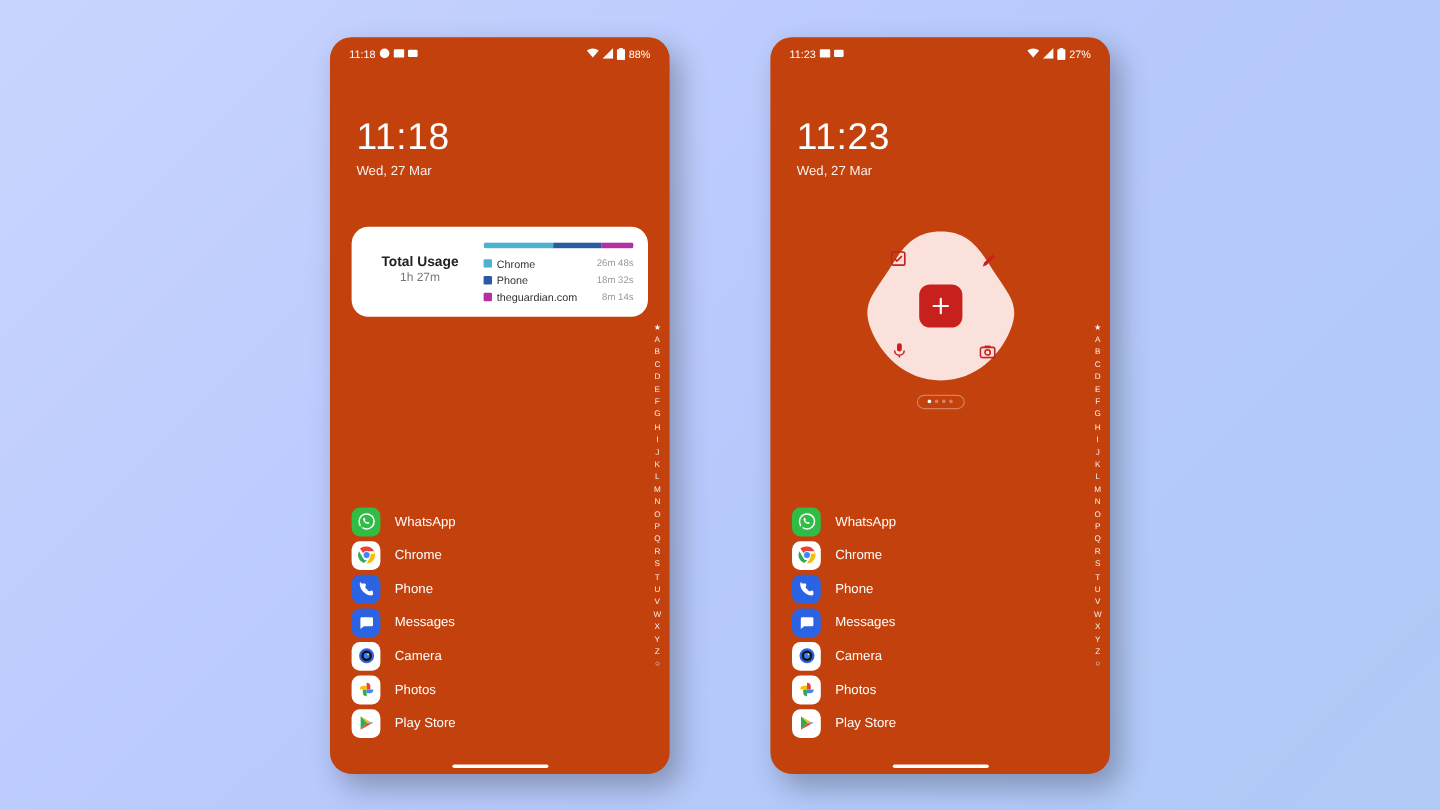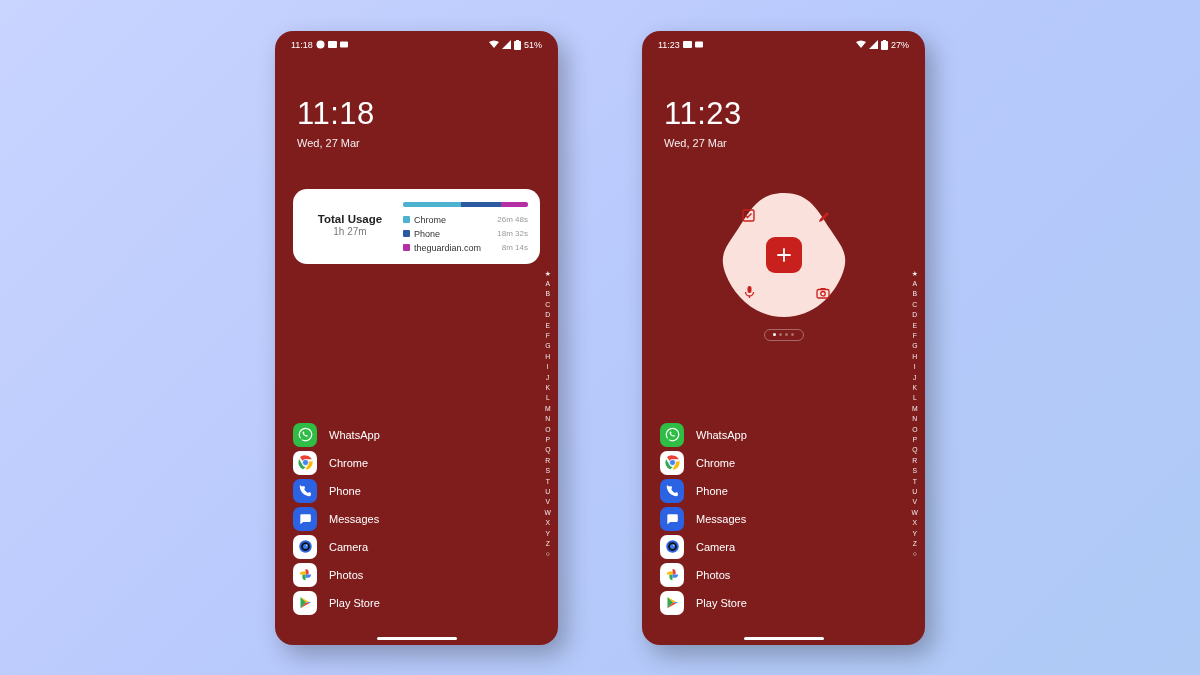--- a/index.html
+++ b/index.html
@@ -1,16 +1,16 @@
 <!DOCTYPE html>
 <html><head>
 <meta charset="utf-8">
 <style>
   body{margin:0;width:1200px;height:675px;background:linear-gradient(135deg,#c9d4ff 0%,#b8c9fc 50%,#aecaf5 100%);font-family:-apple-system,Helvetica,Arial,sans-serif;display:flex;justify-content:center;align-items:center;gap:84px}
-  .phone{width:283px;height:614px;background:#7f1d1d;border-radius:18px;box-shadow:8px 10px 24px rgba(0,0,0,.28);position:relative;color:#fff;overflow:hidden}
+  .phone{width:283px;height:614px;background:#c2410c;border-radius:18px;box-shadow:8px 10px 24px rgba(0,0,0,.28);position:relative;color:#fff;overflow:hidden}
   .statusbar{display:flex;justify-content:space-between;align-items:center;padding:9px 16px 0;font-size:9px;font-weight:500}
   .sb-left,.sb-right{display:flex;align-items:center;gap:3px}
   .sb-ico{display:inline-flex}
   .clock{padding:46px 0 0 22px}
   .clock-time{font-size:31px;font-weight:400;letter-spacing:.5px}
   .clock-date{font-size:11px;margin-top:5px;opacity:.92}
   .widget-area{margin:40px 18px 0;position:relative;height:132px}
   
   .dw{background:#fff;color:#222;border-radius:14px;padding:10px 12px 9px;display:flex;gap:8px}
   .dw-left{flex:0 0 90px;text-align:center;padding-top:14px}
@@ -75,21 +75,21 @@
           <svg width="9" height="9">
             <path d="M0 9L9 0V9Z" fill="#fff"></path>
           </svg>
         </span>
       <span class="sb-ico">
           <svg width="7" height="10">
             <rect x="0" y="1" width="7" height="9" rx="1" fill="#fff"></rect>
             <rect x="2" y="0" width="3" height="1.5" fill="#fff"></rect>
           </svg>
         </span>
-      <span>51%</span>
+      <span>88%</span>
     </div>
   </div>
 
   <div class="clock">
     <div class="clock-time">11:18</div>
     <div class="clock-date">Wed, 27 Mar</div>
   </div>
 
   <div class="widget-area">
     <div class="dw">

